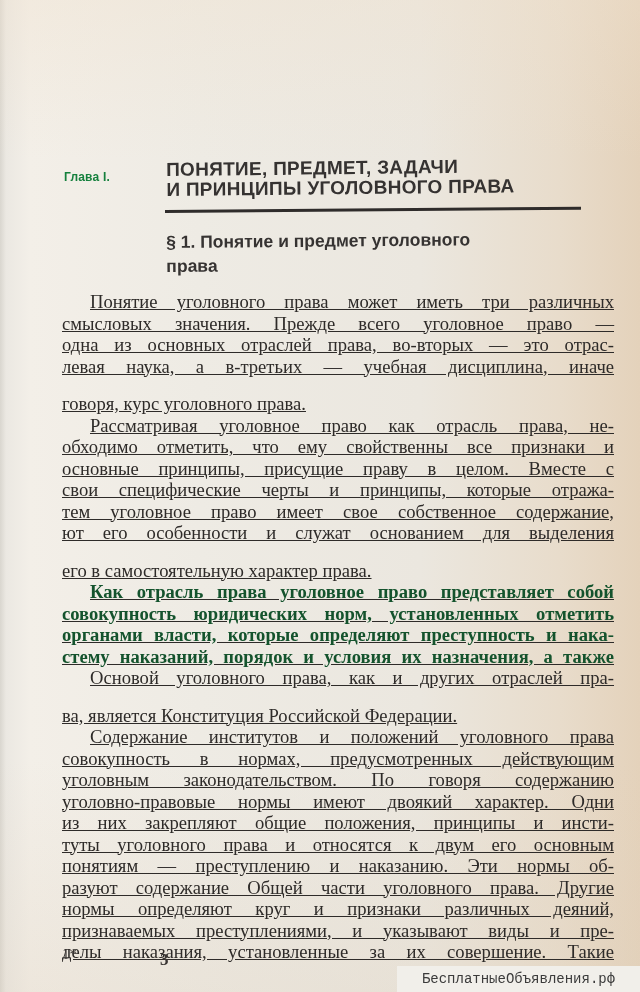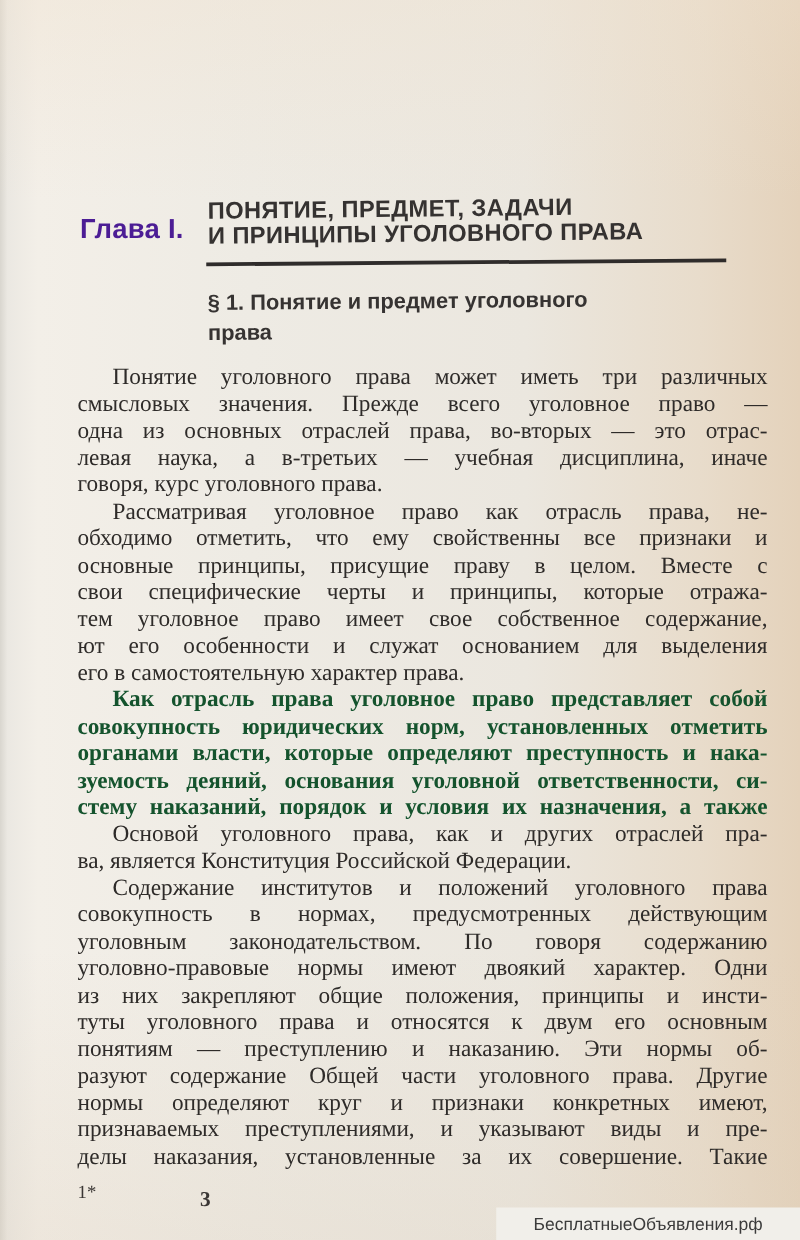--- a/index.html
+++ b/index.html
@@ -10,21 +10,21 @@
       color:#2b2826;
     }
     .page-shade {
       position:absolute; inset:0;
       background: linear-gradient(180deg, rgba(240,225,205,0.35) 0px, rgba(255,255,255,0) 160px, rgba(255,255,255,0) 760px, rgba(220,205,185,0.25) 992px);
       pointer-events:none;
     }
     .chapter-label {
       position:absolute; left:64px; top:170px;
       font-family:"Liberation Sans","DejaVu Sans",sans-serif;
-      font-weight:bold; font-size:22px; color:#4c1d95; letter-spacing:0.2px;
+      font-weight:bold; font-size:12px; color:#15803d; letter-spacing:0.2px;
     }
     .chapter-title {
       position:absolute; left:166px; top:160px;
       font-family:"Liberation Sans","DejaVu Sans",sans-serif;
       font-weight:bold; font-size:19px; line-height:20px; color:#353231;
       letter-spacing:0.3px; transform:rotate(-0.6deg); transform-origin:left top;
     }
     .chapter-title div { white-space:nowrap; }
     .rule {
       position:absolute; left:165px; top:210px; width:416px; height:3px;
@@ -32,39 +32,39 @@
     }
     .section-title {
       position:absolute; left:166px; top:230px;
       font-family:"Liberation Sans","DejaVu Sans",sans-serif;
       font-weight:bold; font-size:17.5px; line-height:24px; color:#363332;
       transform:rotate(-0.5deg); transform-origin:left top;
     }
     .section-title div { white-space:nowrap; }
     .body-text {
       position:absolute; left:62px; top:291px; width:552px;
-      font-size:18.6px; line-height:21.5px; color:#2e2b29;
+      font-size:18.6px; line-height:21.5px; color:#2e2b29;text-decoration:underline;
     }
     .line {
       white-space:nowrap; text-align:justify; text-align-last:justify;
       height:21.5px; overflow:visible;
     }
-    .line.last { text-align-last:left; }
+    .line.last { text-align-last:left;margin-top:16px; }
     .line.indent { padding-left:28px; }
     .line.bold { font-weight:bold; color:#14532d; }
     .footer-sig {
       position:absolute; left:62px; top:946px; font-size:15px; color:#3a3634;
     }
     .footer-page {
       position:absolute; left:160px; top:950px; font-size:17px; font-weight:bold; color:#3a3634;
     }
     .watermark {
       position:absolute; left:397px; top:966px; width:243px; height:26px;
       background:#f1efea; display:flex; align-items:center; justify-content:center;
-      font-family:Liberation Sans, sans-serif; font-size:14px; color:#3b3b3b;
+      font-family:Liberation Mono, monospace; font-size:14px; color:#3b3b3b;
     }
   </style>
 </head>
 <body>
 
 <div class="page-shade"></div>
 
 <div class="chapter-label">Глава I.</div>
 
 <div class="chapter-title">
@@ -88,33 +88,32 @@
     <div class="line indent">Рассматривая уголовное право как отрасль права, не-</div>
     <div class="line">обходимо отметить, что ему свойственны все признаки и</div>
     <div class="line">основные принципы, присущие праву в целом. Вместе с</div>
     <div class="line">свои специфические черты и принципы, которые отража-</div>
     <div class="line">тем уголовное право имеет свое собственное содержание,</div>
     <div class="line">ют его особенности и служат основанием для выделения</div>
     <div class="line last">его в самостоятельную характер права.</div>
     <div class="line indent bold">Как отрасль права уголовное право представляет собой</div>
     <div class="line bold">совокупность юридических норм, установленных отметить</div>
     <div class="line bold">органами власти, которые определяют преступность и нака-</div>
-    <div class="line bold">зуемость деяний, основания уголовной ответственности, си-</div>
     <div class="line bold">стему наказаний, порядок и условия их назначения, а также</div>
     <div class="line indent">Основой уголовного права, как и других отраслей пра-</div>
     <div class="line last">ва, является Конституция Российской Федерации.</div>
     <div class="line indent">Содержание институтов и положений уголовного права</div>
     <div class="line">совокупность в нормах, предусмотренных действующим</div>
     <div class="line">уголовным законодательством. По говоря содержанию</div>
     <div class="line">уголовно-правовые нормы имеют двоякий характер. Одни</div>
     <div class="line">из них закрепляют общие положения, принципы и инсти-</div>
     <div class="line">туты уголовного права и относятся к двум его основным</div>
     <div class="line">понятиям — преступлению и наказанию. Эти нормы об-</div>
     <div class="line">разуют содержание Общей части уголовного права. Другие</div>
-    <div class="line">нормы определяют круг и признаки конкретных имеют,</div>
+    <div class="line">нормы определяют круг и признаки различных деяний,</div>
     <div class="line">признаваемых преступлениями, и указывают виды и пре-</div>
     <div class="line">делы наказания, установленные за их совершение. Такие</div>
   </div>
 
 <div class="footer-sig">1*</div>
 <div class="footer-page">3</div>
 
 <div class="watermark">
   <span>БесплатныеОбъявления.рф</span>
 </div>

